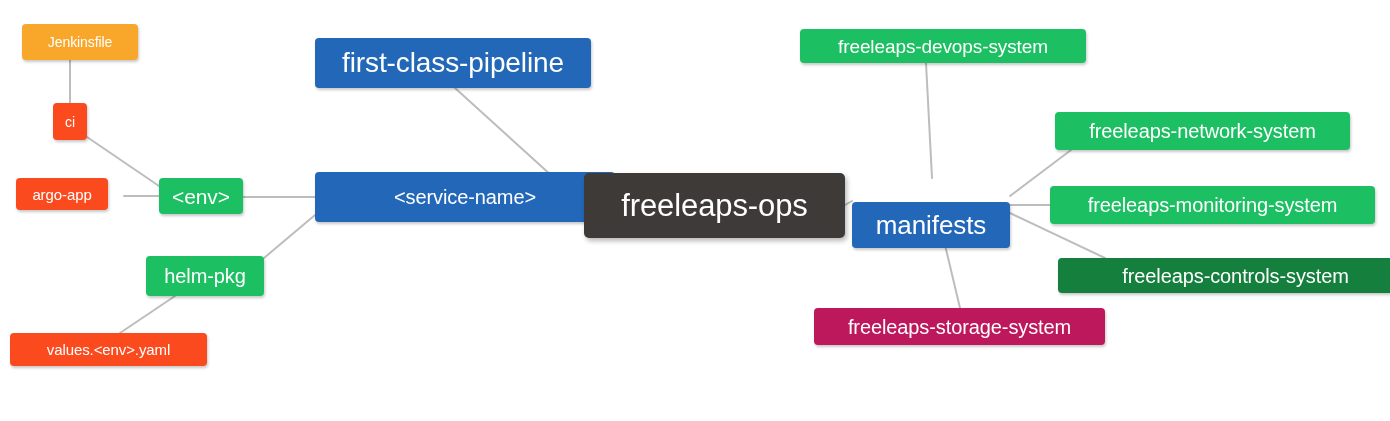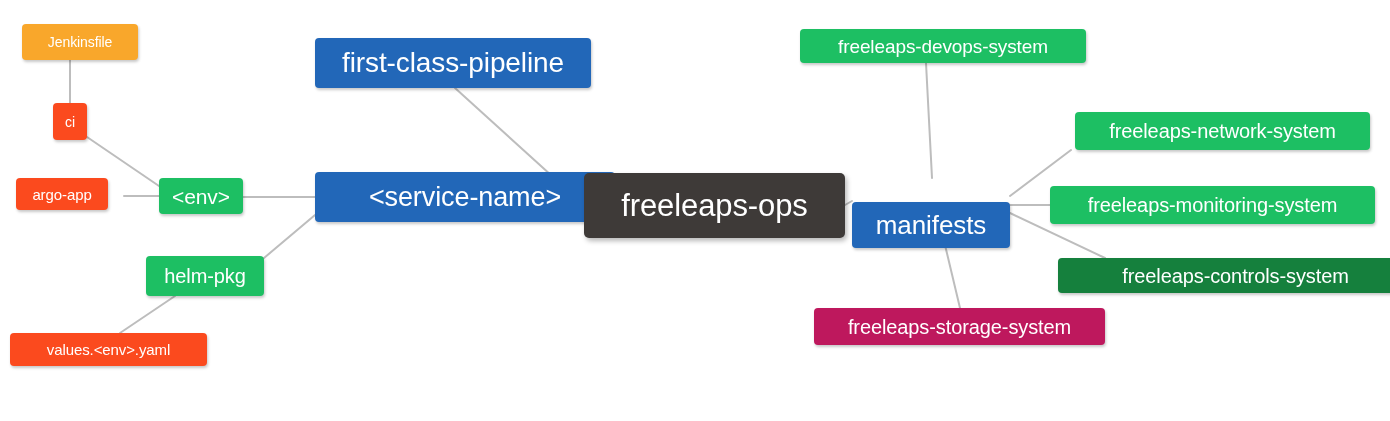--- a/index.html
+++ b/index.html
@@ -74,22 +74,22 @@
       <line x1="940" y1="224" x2="960" y2="308" stroke="#bdbdbd"></line>
     </svg>
   <div id="node-layer">
       <div class="node" style="left: 22px; top: 24px; width: 116px; height: 36px; background: rgb(249, 167, 43); font-size: 14px;">Jenkinsfile</div>
       <div class="node" style="left: 53px; top: 103px; width: 34px; height: 37px; background: rgb(251, 74, 30); font-size: 14px;">ci</div>
       <div class="node" style="left: 16px; top: 178px; width: 92px; height: 32px; background: rgb(251, 74, 30); font-size: 15px;">argo-app</div>
       <div class="node" style="left: 159px; top: 178px; width: 84px; height: 36px; background: rgb(29, 191, 99); font-size: 21px;">&lt;env&gt;</div>
       <div class="node" style="left: 146px; top: 256px; width: 118px; height: 40px; background: rgb(29, 191, 99); font-size: 20px;">helm-pkg</div>
       <div class="node" style="left: 10px; top: 333px; width: 197px; height: 33px; background: rgb(251, 74, 30); font-size: 15px;">values.&lt;env&gt;.yaml</div>
       <div class="node" style="left: 315px; top: 38px; width: 276px; height: 50px; background: rgb(34, 103, 184); font-size: 28px;">first-class-pipeline</div>
-      <div class="node" style="left: 315px; top: 172px; width: 300px; height: 50px; background: rgb(34, 103, 184); font-size: 27px;">&lt;service-name&gt;</div>
+      <div class="node" style="left: 315px; top: 172px; width: 300px; height: 50px; background: rgb(34, 103, 184); font-size: 20px;">&lt;service-name&gt;</div>
       <div class="node root" style="left: 584px; top: 173px; width: 261px; height: 65px; background: rgb(62, 58, 56); font-size: 31px;">freeleaps-ops</div>
       <div class="node" style="left: 852px; top: 178px; width: 158px; height: 46px; background: rgb(34, 103, 184); font-size: 26px; margin-top: 24px;">manifests</div>
       <div class="node" style="left: 800px; top: 29px; width: 286px; height: 34px; background: rgb(29, 191, 99); font-size: 19px;">freeleaps-devops-system</div>
-      <div class="node" style="left: 1055px; top: 112px; width: 295px; height: 38px; background: rgb(29, 191, 99); font-size: 20px; margin-left: 20px;">freeleaps-network-system</div>
+      <div class="node" style="left: 1055px; top: 112px; width: 295px; height: 38px; background: rgb(29, 191, 99); font-size: 20px;">freeleaps-network-system</div>
       <div class="node" style="left: 1050px; top: 186px; width: 325px; height: 38px; background: rgb(29, 191, 99); font-size: 20px;">freeleaps-monitoring-system</div>
       <div class="node" style="left: 1058px; top: 258px; width: 355px; height: 35px; background: #15803d; font-size: 20px;">freeleaps-controls-system</div>
       <div class="node" style="left: 814px; top: 308px; width: 291px; height: 37px; background: #be185d; font-size: 20px;">freeleaps-storage-system</div>
     </div>
 </div>
 
 </body></html>

